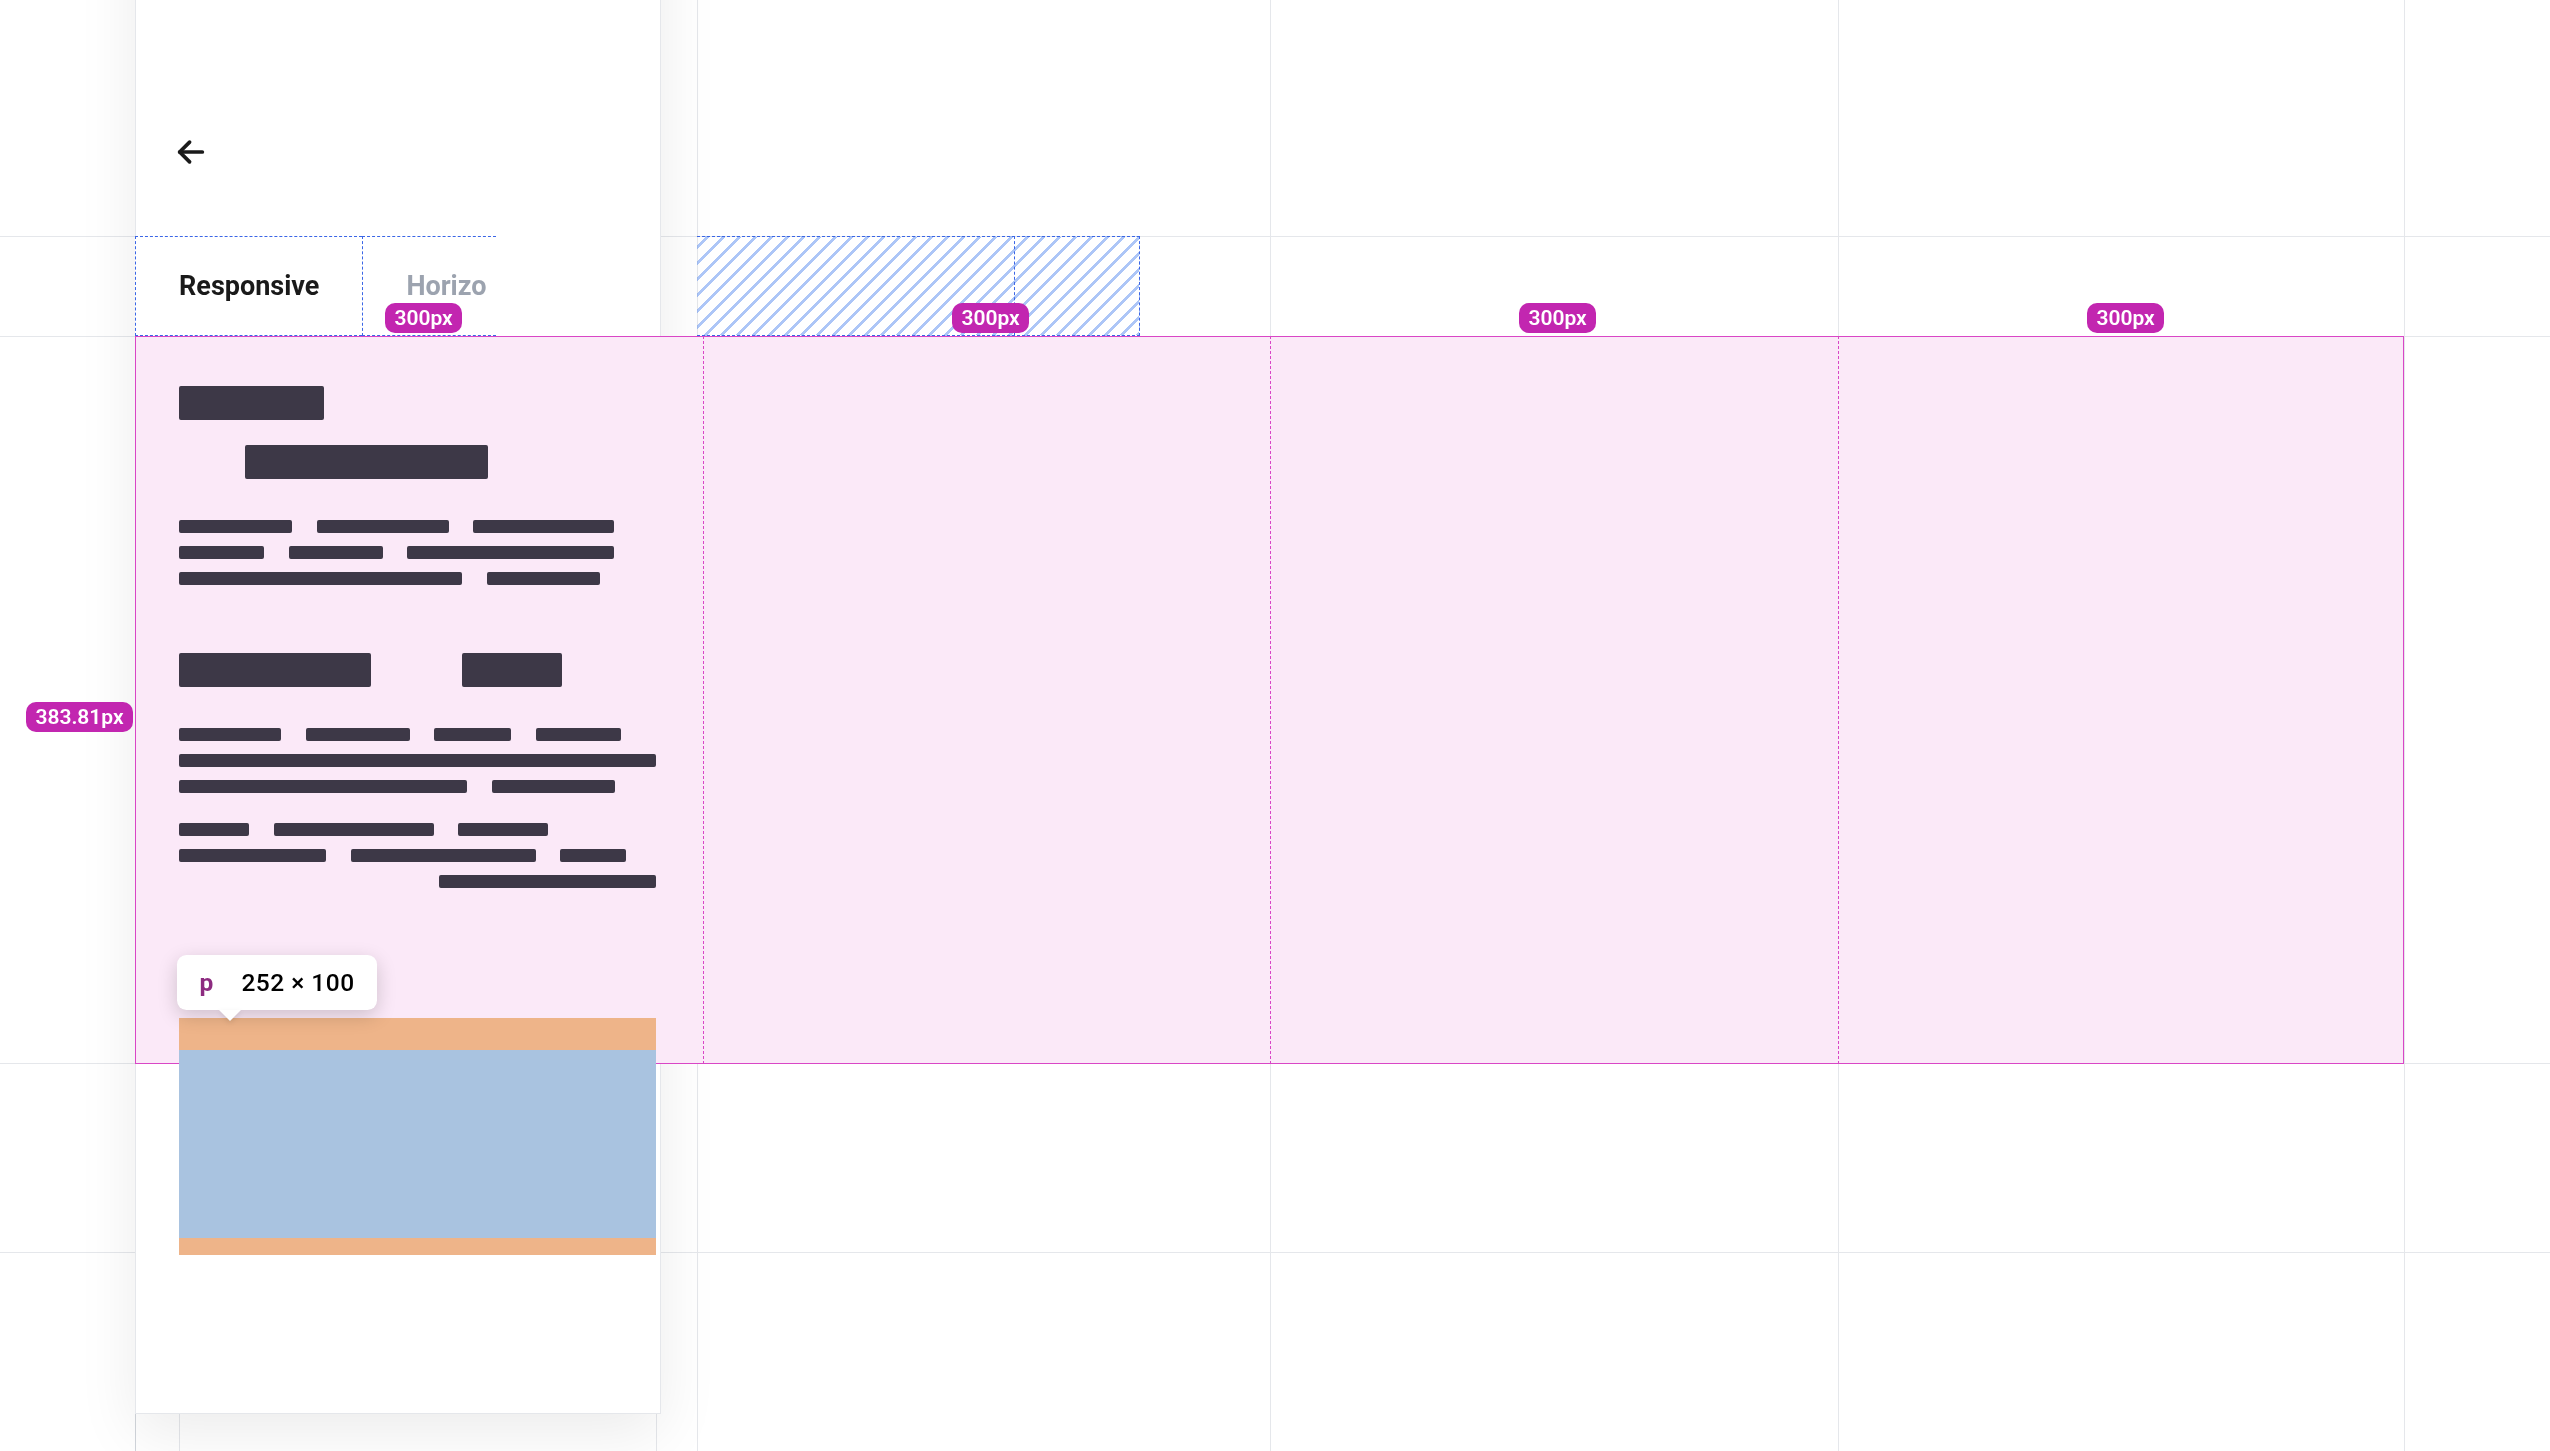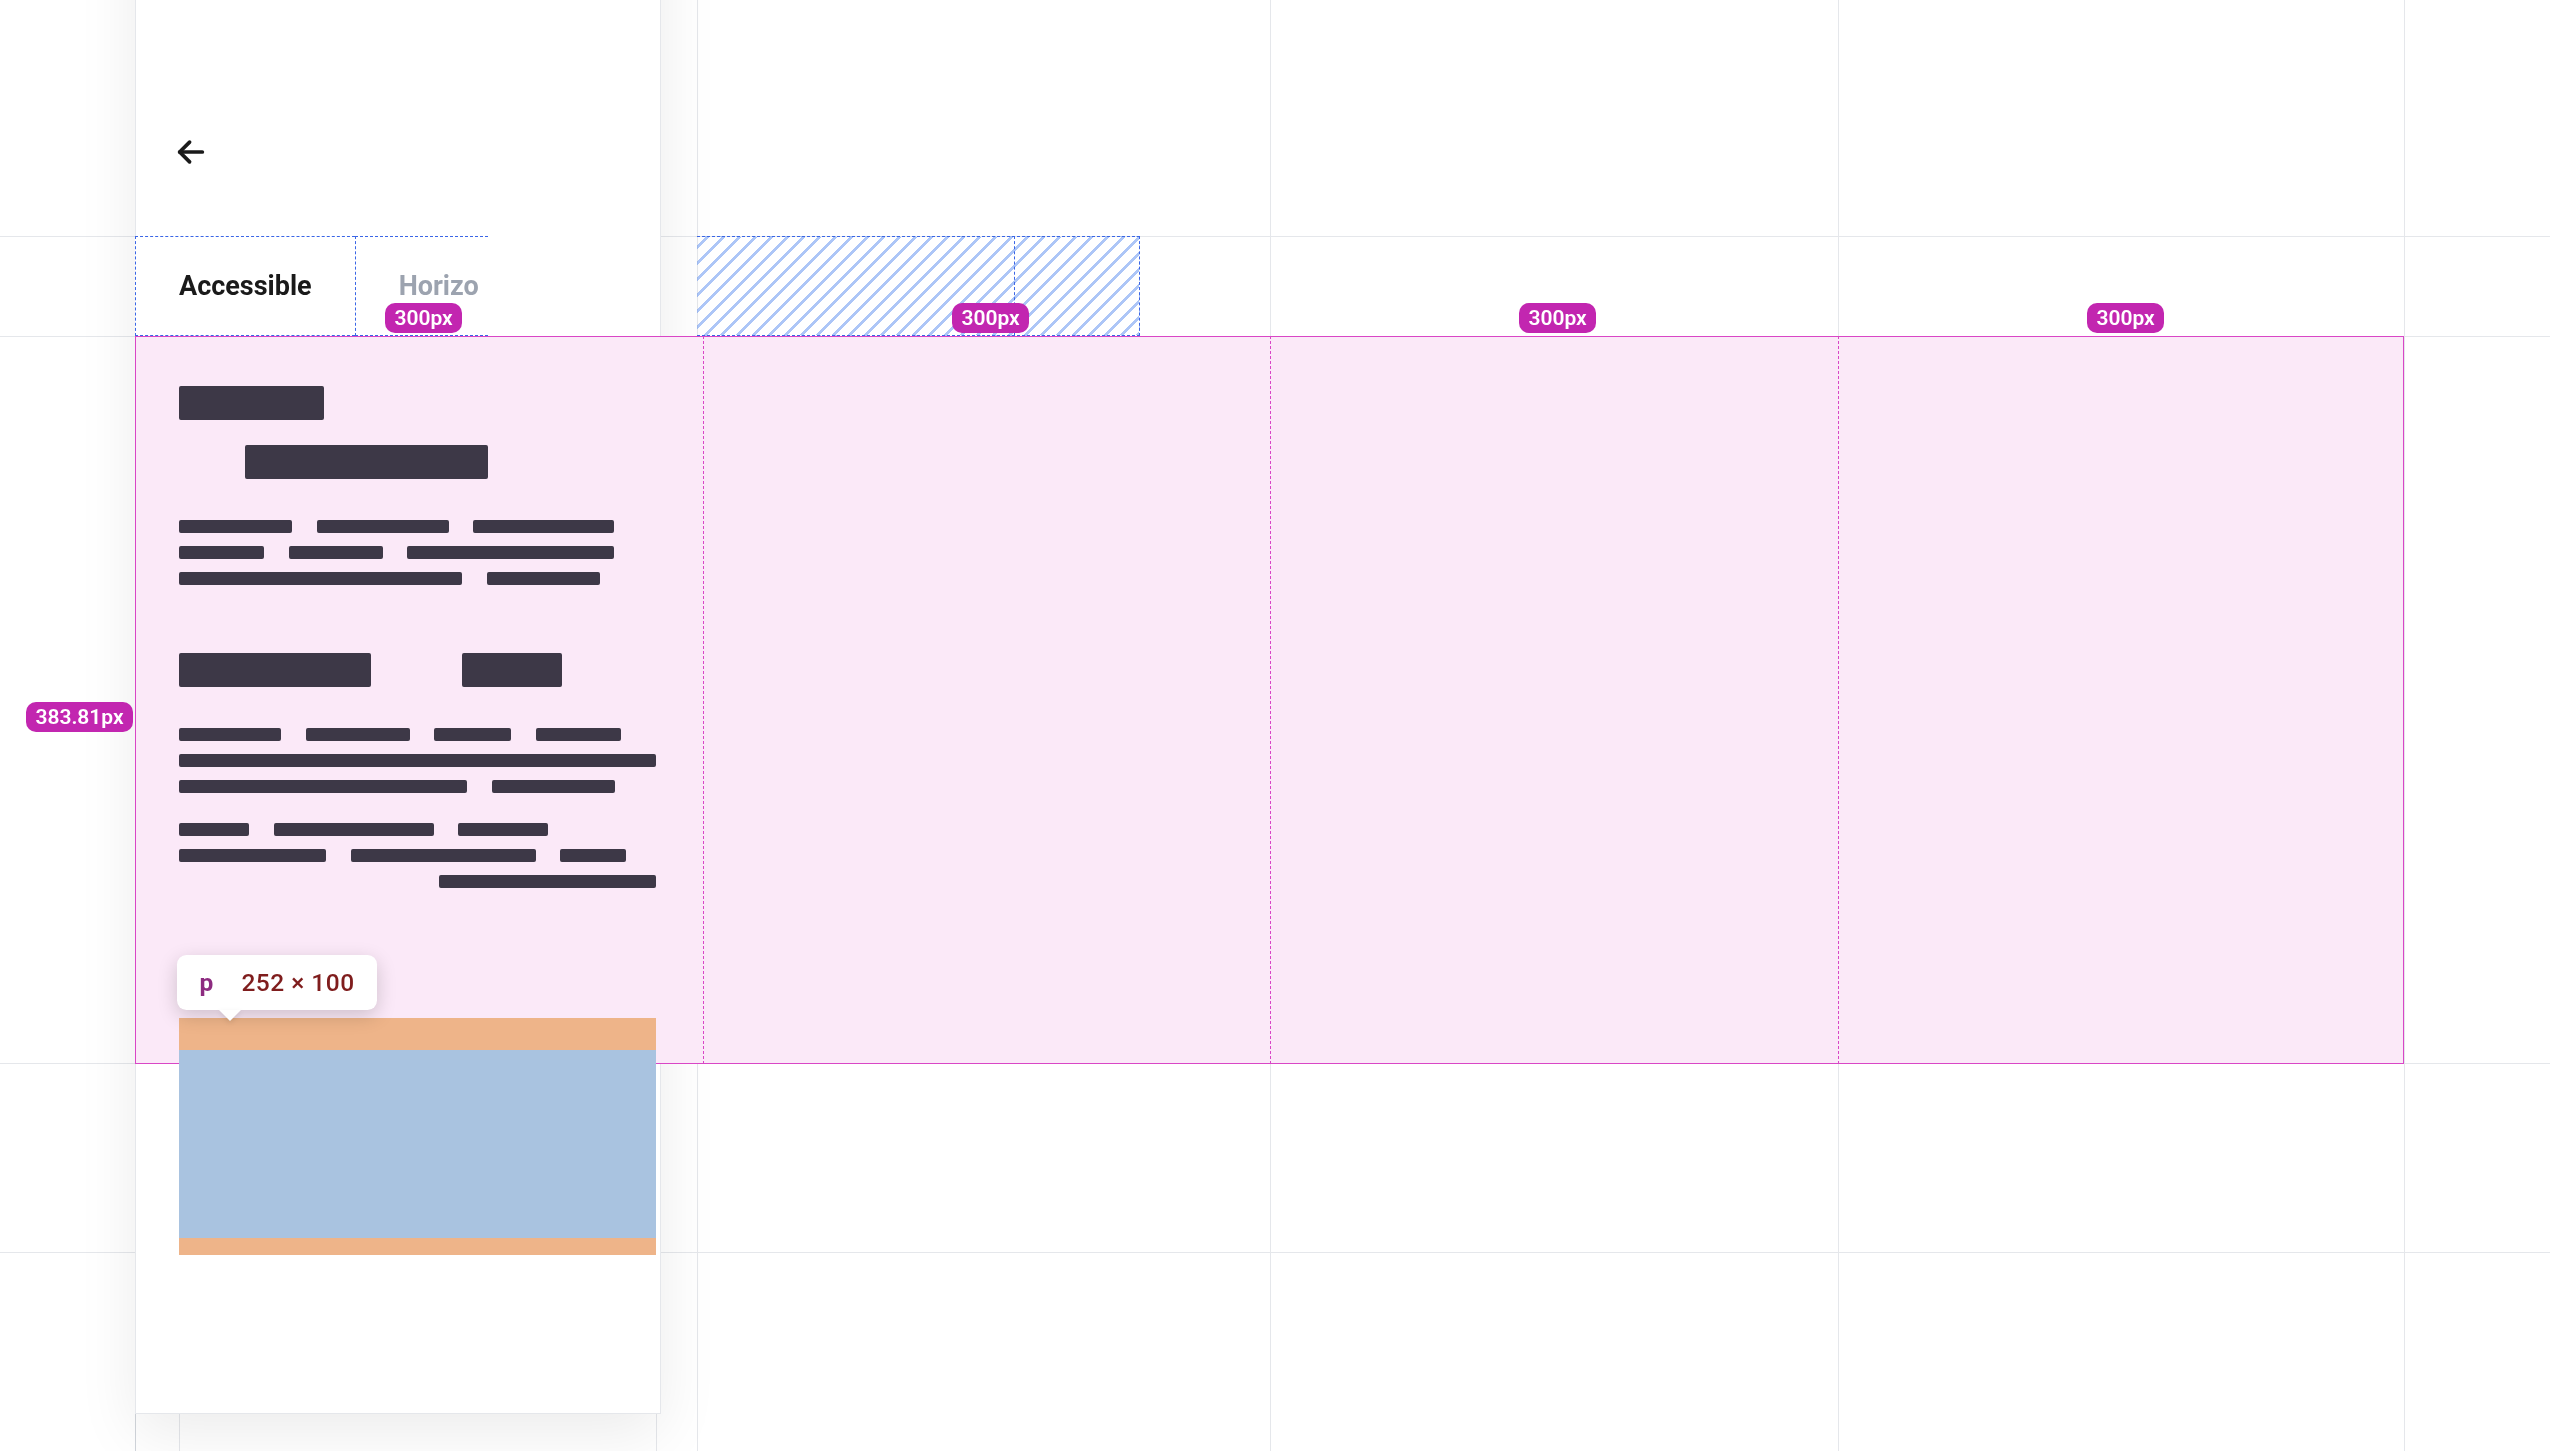--- a/index.html
+++ b/index.html
@@ -226,21 +226,21 @@
     border-radius: 9.4px;
     box-shadow: 0 5.7px 19px rgba(0,0,0,0.18);
     padding: 13px 22.6px;
     display: flex;
     align-items: center;
     gap: 28px;
     z-index: 50;
     font-size: 24.5px;
   }
   .tooltip .tag { color: var(--tooltip-tag); font-weight: 700; }
-  .tooltip .dims { color: #7f1d1d; font-weight: 500; letter-spacing: 0.5px; }
+  .tooltip .dims { color: #000000; font-weight: 500; letter-spacing: 0.5px; }
   .tooltip-arrow {
     position: absolute;
     left: 219px;
     top: 1010px;
     width: 0; height: 0;
     border-left: 11.3px solid transparent;
     border-right: 11.3px solid transparent;
     border-top: 11.3px solid #fff;
     z-index: 51;
     filter: drop-shadow(0 2.8px 2.8px rgba(0,0,0,0.1));
@@ -272,21 +272,21 @@
       <svg viewBox="0 0 24 24" fill="none" stroke="#1a1a1a" stroke-width="2.6" stroke-linecap="round" stroke-linejoin="round">
         <line x1="20" y1="12" x2="4" y2="12"></line>
         <polyline points="11 5 4 12 11 19"></polyline>
       </svg>
     </span>
   </div>
 </div>
 
 <div class="tabs">
   <div class="tab active">
-    <span>Accessible</span>
+    <span>Responsive</span>
   </div>
   <div class="tab" style="padding-right:9.4px">
     <span>Horizo</span>
   </div>
 </div>
 <div class="tab-hatch"></div>
 <div class="hatch-mid"></div>
 
 <div class="selection"></div>
 

